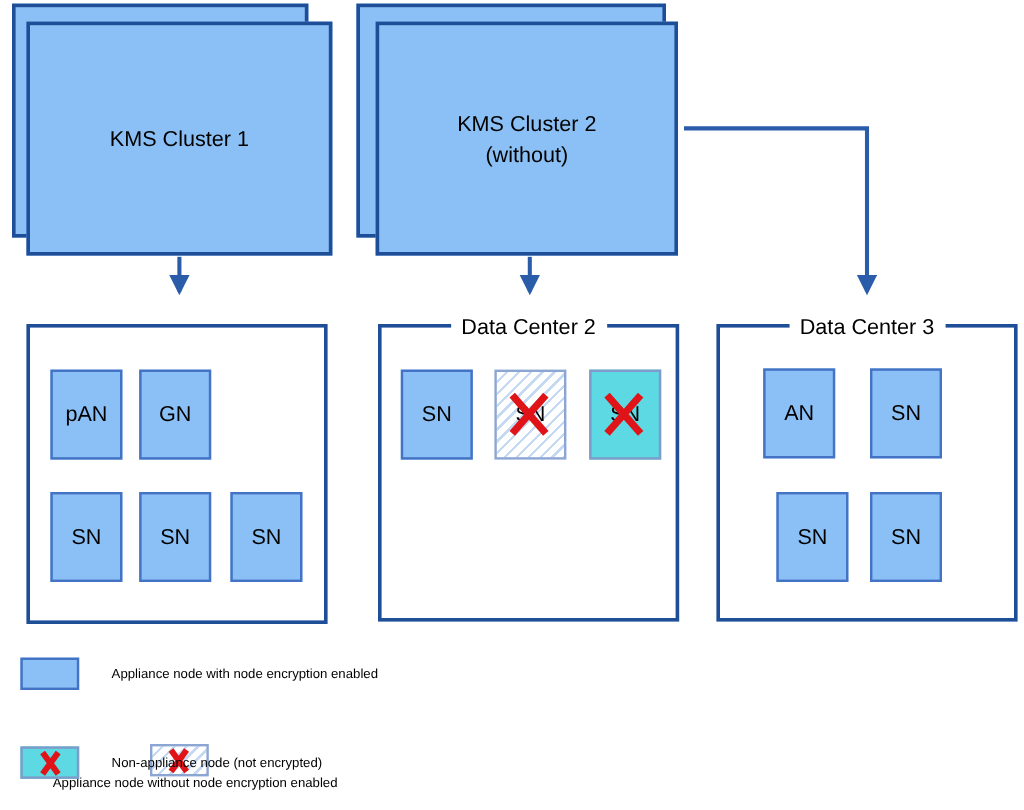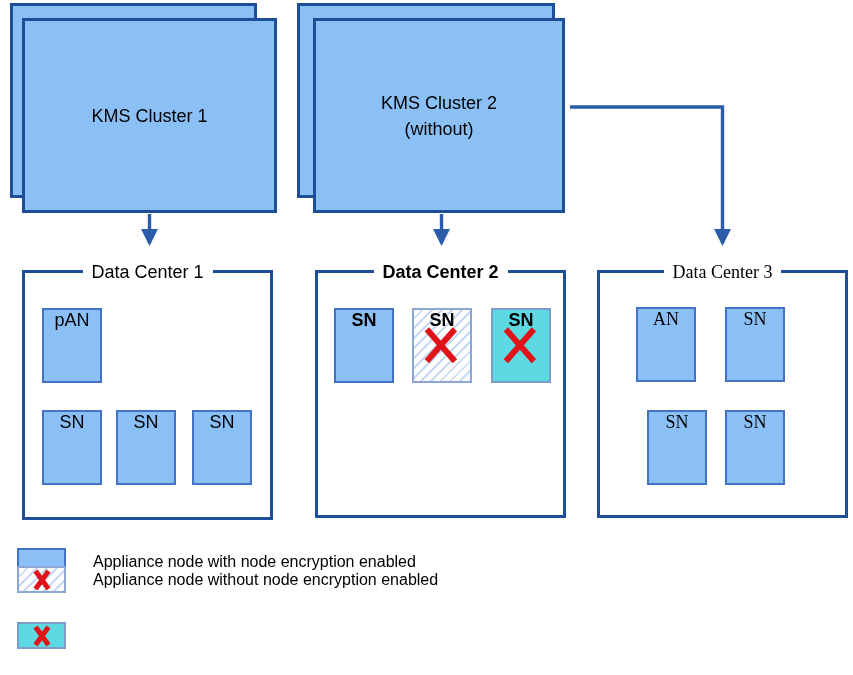--- a/index.html
+++ b/index.html
@@ -52,21 +52,21 @@
 
   
   .node {
     position: absolute;
     box-sizing: border-box;
     width: 60px;
     height: 75px;
     background: #8AC0F5;
     border: 2px solid #4472C4;
     display: flex;
-    align-items: flex-start;
+    align-items: center;
     justify-content: center;
     font-size: 18px;
   }
   .node--hatched {
     background: repeating-linear-gradient(135deg, #ffffff 0 5px, #C5D9F2 5px 7px);
     border-color: #8CA6D4;
   }
   .node--teal {
     background: #5CD9E2;
     border-color: #7E9BC9;
@@ -106,21 +106,21 @@
   .legend-x {
     position: absolute;
     left: 50%;
     top: 50%;
     width: 19px;
     height: 22px;
     transform: translate(-50%, -50%);
   }
   .legend-label {
     margin-left: 27px;
-    font-size: 16px;
+    font-size: 11px;
     white-space: nowrap;
   }
   .xstroke { stroke: #E01418; stroke-width: 6; fill: none; }
   .xstroke-thin { stroke: #E01418; stroke-width: 5; fill: none; }
 </style>
 </head>
 <body>
 
 <div class="canvas">
 
@@ -140,85 +140,88 @@
     <span>KMS Cluster 1</span>
   </div>
 
   <div class="abs cluster-box" style="left:297px; top:3px; width:258px; height:195px;"></div>
   <div class="abs cluster-box cluster-front" style="left:313px; top:18px; width:252px; height:195px;">
     <span>KMS Cluster 2</span>
     <span>(without)</span>
   </div>
 
   <div class="abs dc" style="left:22px; top:270px; width:251px; height:250px;">
-    <div class="dc-title">Data Center 1</div>
     <div class="node" style="left:17px; top:35px;">
       <span>pAN</span>
     </div>
+    <div class="node" style="left:91px; top:35px;">
+      <span>GN</span>
+    </div>
     <div class="node" style="left:17px; top:137px;">
       <span>SN</span>
     </div>
     <div class="node" style="left:91px; top:137px;">
       <span>SN</span>
     </div>
     <div class="node" style="left:167px; top:137px;">
       <span>SN</span>
     </div>
   </div>
 
-  <div class="abs dc" style="left:315px; top:270px; width:251px; height:248px;font-weight:bold;">
+  <div class="abs dc" style="left:315px; top:270px; width:251px; height:248px;">
     <div class="dc-title">Data Center 2</div>
     <div class="node" style="left:16px; top:35px;">
       <span>SN</span>
     </div>
     <div class="node node--hatched" style="left:94px; top:35px;">
       <span>SN</span>
       <svg class="node-x" viewBox="0 0 38 40">
         <path class="xstroke" d="M5 4 L33 36 M33 4 L5 36"></path>
       </svg>
     </div>
     <div class="node node--teal" style="left:173px; top:35px;">
       <span>SN</span>
       <svg class="node-x" viewBox="0 0 38 40">
         <path class="xstroke" d="M5 4 L33 36 M33 4 L5 36"></path>
       </svg>
     </div>
   </div>
 
-  <div class="abs dc" style="left:597px; top:270px; width:251px; height:248px;font-family:Liberation Serif, serif;">
+  <div class="abs dc" style="left:597px; top:270px; width:251px; height:248px;">
     <div class="dc-title">Data Center 3</div>
     <div class="node" style="left:36px; top:34px;">
       <span>AN</span>
     </div>
     <div class="node" style="left:125px; top:34px;">
       <span>SN</span>
     </div>
     <div class="node" style="left:47px; top:137px;">
       <span>SN</span>
     </div>
     <div class="node" style="left:125px; top:137px;">
       <span>SN</span>
     </div>
   </div>
 
   <div class="legend-row" style="left:17px; top:548px;">
     <div class="legend-swatch"></div>
     <div class="legend-label">Appliance node with node encryption enabled</div>
   </div>
 
-  <div class="legend-row" style="left:17px; top:566px;">
+  <div class="legend-row" style="left:17px; top:620px;flex-direction:column;">
     <div class="legend-swatch legend-swatch--hatched">
       <svg class="legend-x" viewBox="0 0 19 22">
         <path class="xstroke-thin" d="M3 2 L16 20 M16 2 L3 20"></path>
       </svg>
     </div>
     <div class="legend-label">Appliance node without node encryption enabled</div>
   </div>
 
   <div class="legend-row" style="left:17px; top:622px;">
     <div class="legend-swatch legend-swatch--teal">
       <svg class="legend-x" viewBox="0 0 19 22">
         <path class="xstroke-thin" d="M3 2 L16 20 M16 2 L3 20"></path>
       </svg>
     </div>
+    <div class="legend-label">Non-appliance node (not encrypted)</div>
   </div>
 
 </div>
 
 </body></html>

